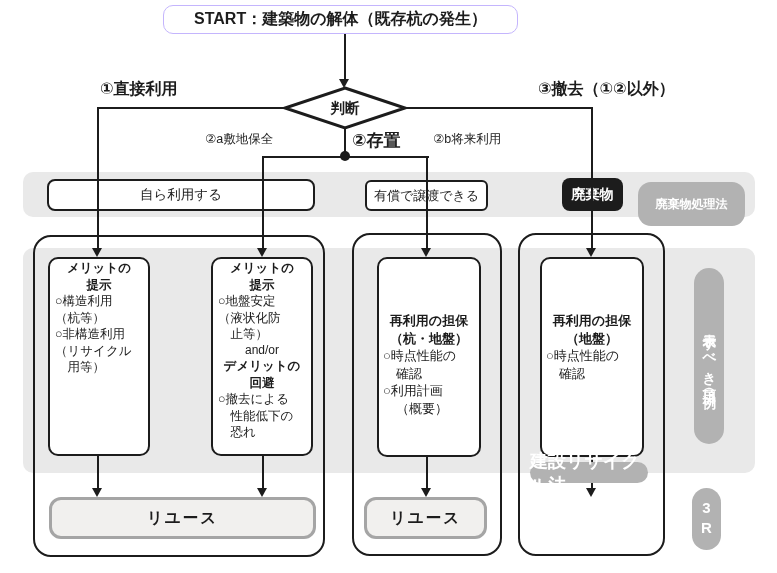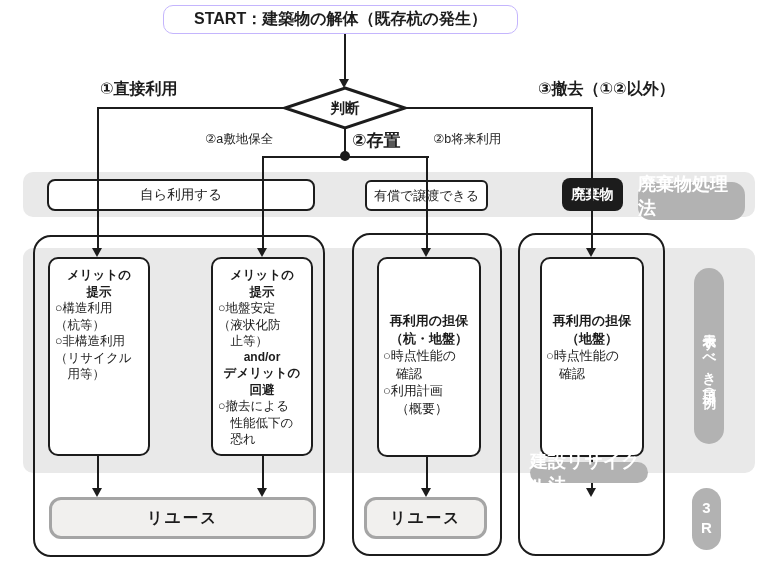--- a/index.html
+++ b/index.html
@@ -22,24 +22,24 @@
   .result{background:#f1f0ee;border:3.5px solid #a5a5a5;border-radius:12px;z-index:2;
     display:flex;align-items:center;justify-content:center;font-size:15.5px;font-weight:bold;letter-spacing:2px;}
   .ln{background:#1c1c1c;z-index:3;}
   .arr{width:0;height:0;border-left:5.5px solid transparent;border-right:5.5px solid transparent;
     border-top:9px solid #1c1c1c;z-index:3;}
   .dot{width:10px;height:10px;border-radius:50%;background:#1c1c1c;z-index:3;}
   .lab{z-index:4;white-space:nowrap;}
   .bold{font-weight:bold;}
   .startbox{border:1px solid #c4b5fd;border-radius:10px;background:#fff;z-index:2;
     display:flex;align-items:center;justify-content:center;font-size:16px;font-weight:bold;}
-  .merit{font-size:12.5px;line-height:1.32;padding-top:8px;}
+  .merit{font-size:12.5px;line-height:1.32;padding-top:1px;}
   .merit .title{font-weight:bold;text-align:center;}
   .merit .body{text-align:left;padding-left:5px;}
-  .merit .andor{text-align:center;font-size:12px;font-weight:bold;}
+  .merit .andor{text-align:center;font-size:12px;}
   .assure{font-size:13px;line-height:1.35;padding-top:53px;}
   .vertpill{writing-mode:vertical-rl;text-orientation:mixed;font-size:13.5px;letter-spacing:2px;}
   .vert3r{writing-mode:vertical-rl;text-orientation:upright;font-size:15px;letter-spacing:3px;}
   .dec-label{position:absolute;left:0;top:0;width:100%;height:100%;display:flex;
     align-items:center;justify-content:center;font-size:14.5px;font-weight:bold;z-index:4;}
 </style>
 </head>
 <body>
 
 <div id="canvas">
@@ -83,21 +83,21 @@
 
   <div class="abs bandbox" style="left:47px;top:179px;width:268px;height:32px;">
     <span class="txt">自ら利用する</span>
   </div>
   <div class="abs bandbox" style="left:365px;top:180px;width:123px;height:31px;border-width:2px;border-radius:6px;font-size:13px;">
     <span class="txt">有償で譲渡できる</span>
   </div>
   <div class="abs blackbox" style="left:562px;top:178px;width:61px;height:33px;">
     <span>廃棄物</span>
   </div>
-  <div class="abs pill" style="left:638px;top:182px;width:107px;height:38px;border-radius:13px;font-size:18px;align-items:flex-end;">
+  <div class="abs pill" style="left:638px;top:182px;width:107px;height:44px;border-radius:13px;font-size:12px;">
     <span>廃棄物処理法</span>
   </div>
 
   <div class="abs container" style="left:33px;top:235px;width:292px;height:322px;"></div>
   <div class="abs container" style="left:352px;top:233px;width:150px;height:323px;"></div>
   <div class="abs container" style="left:518px;top:233px;width:147px;height:323px;"></div>
 
   <div class="abs node merit" style="left:48px;top:257px;width:102px;height:199px;">
     <span class="txt title pre">メリットの
 提示</span>

